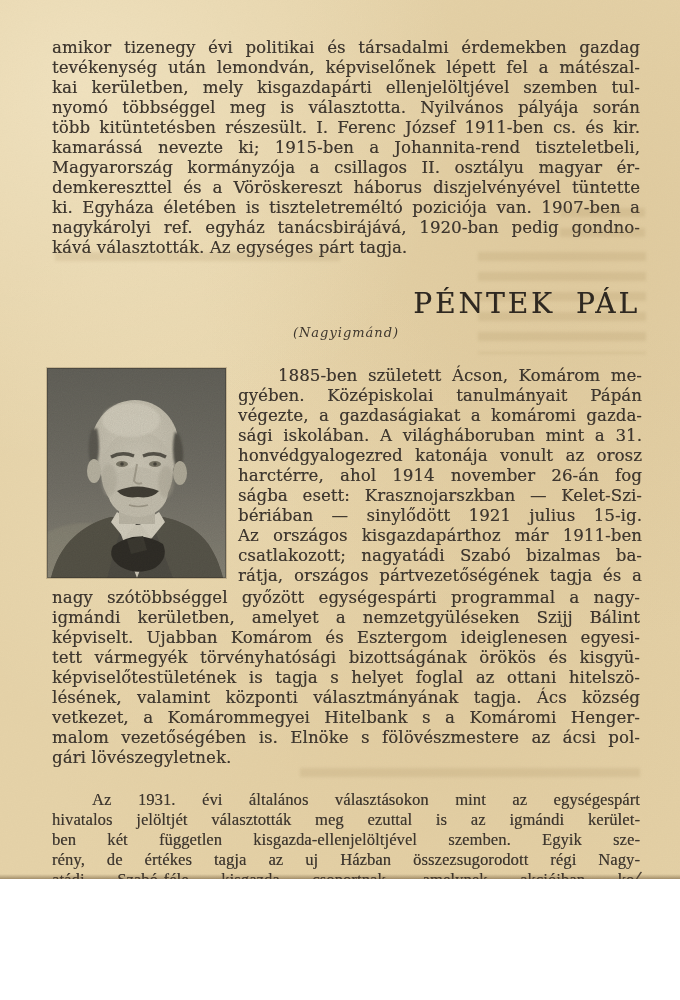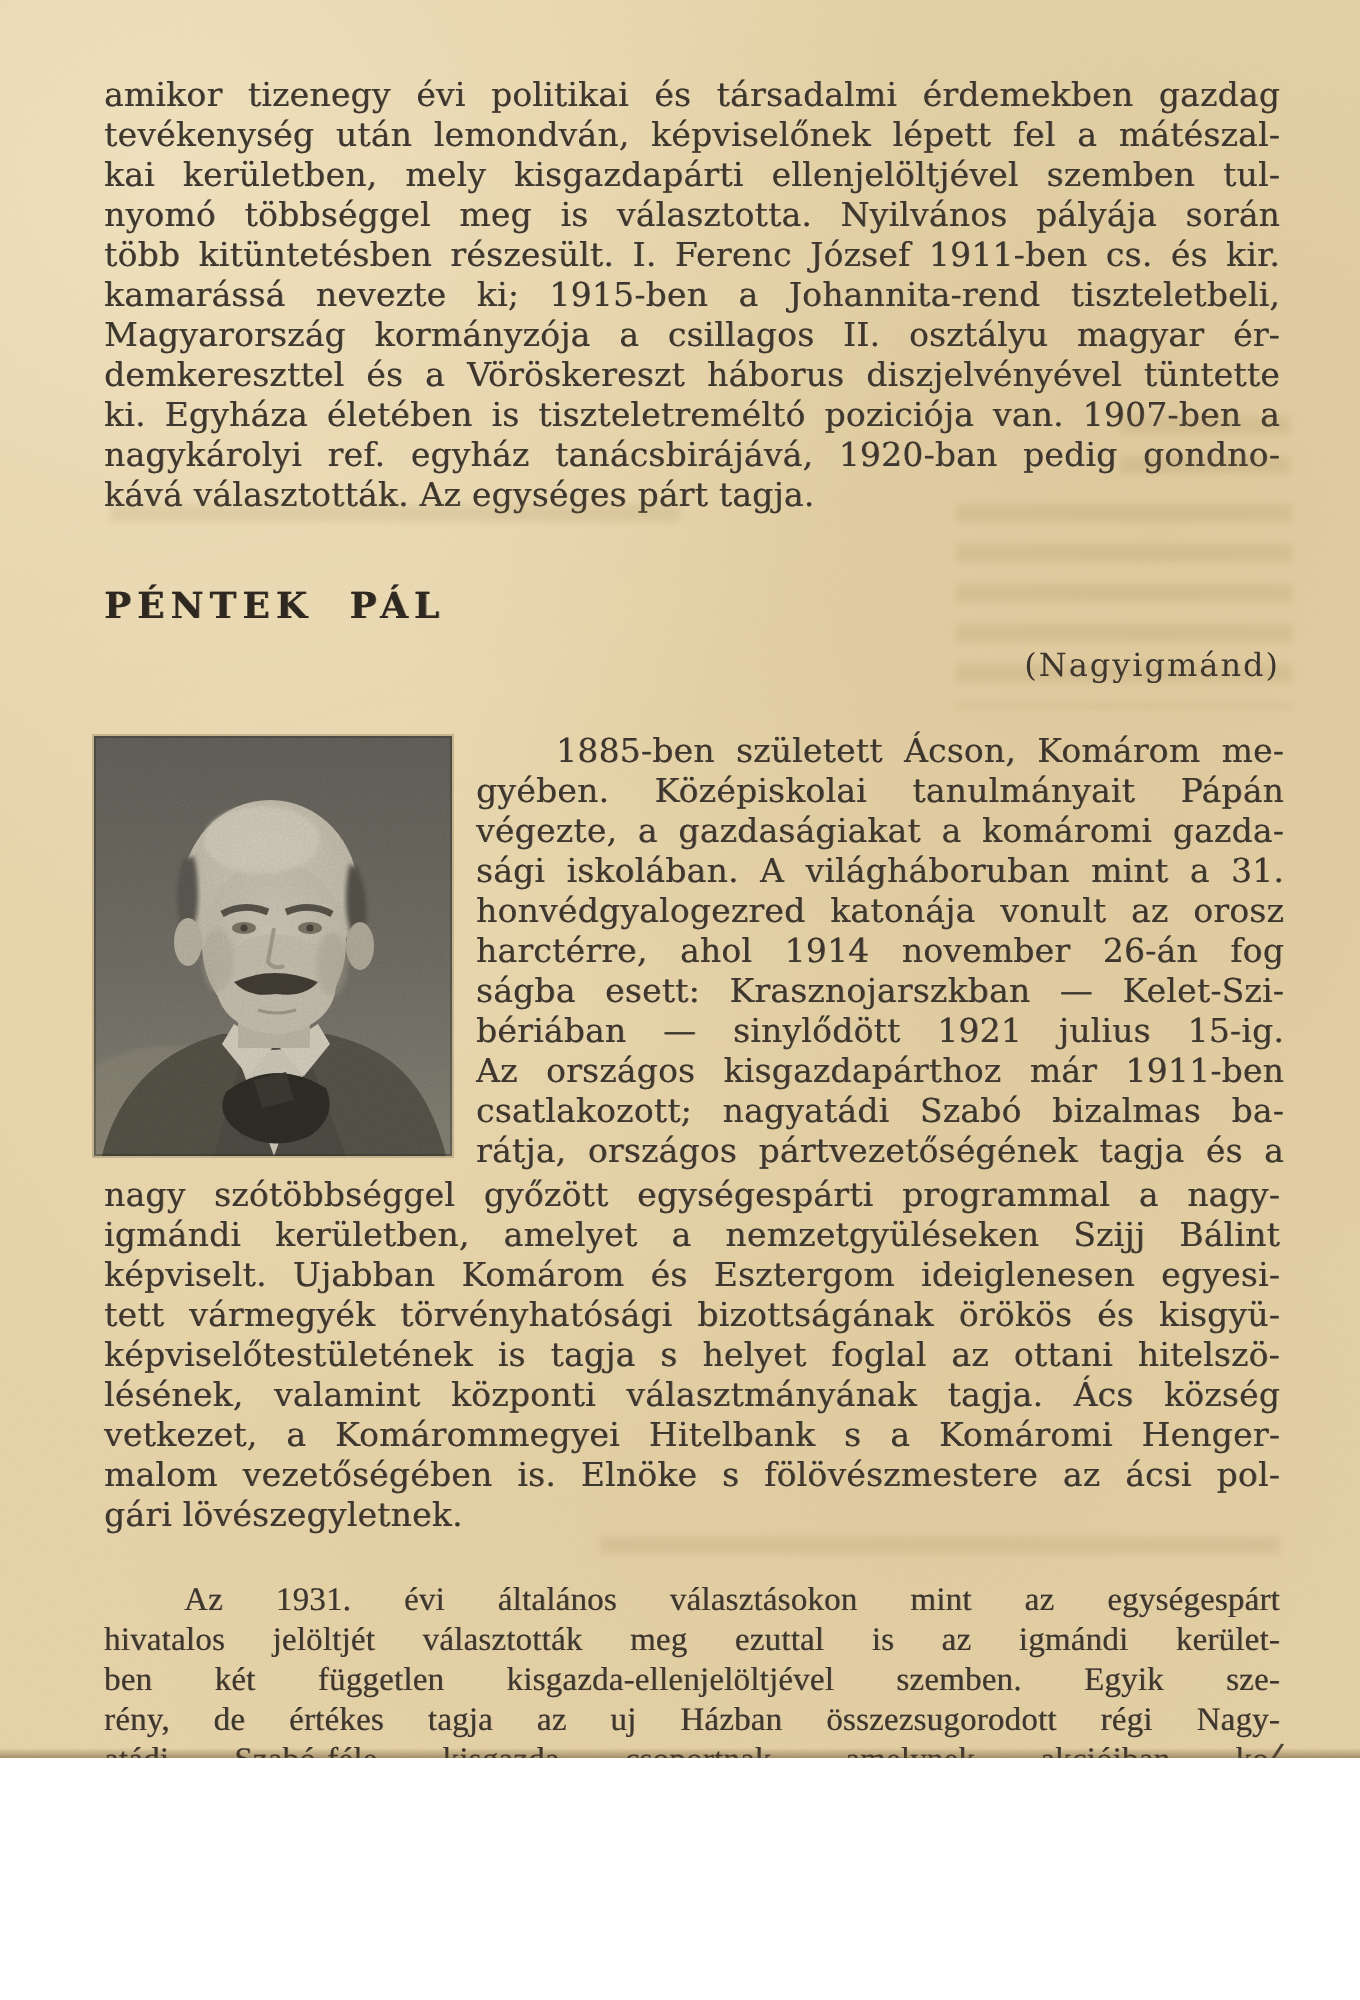--- a/index.html
+++ b/index.html
@@ -22,27 +22,27 @@
     line-height:20px;
     text-align:justify;
     text-align-last:justify;
     letter-spacing:.1px;
     text-shadow:.3px 0 0 rgba(58,51,44,.55);
   }
   .tline.lastline{text-align:left;text-align-last:left;}
   .tline.ind{text-indent:40px;}
   .heading{
     position:absolute;left:52px;top:291px;width:588px;
-    text-align:left;font-weight:bold;font-size:18px;line-height:26px;
+    text-align:right;font-weight:normal;font-size:28px;line-height:26px;
     letter-spacing:3px;word-spacing:9px;color:#2a241e;
     text-shadow:.4px 0 0 rgba(42,36,30,.6);
   }
   .subheading{
     position:absolute;left:52px;top:322px;width:588px;
-    text-align:right;font-size:16px;line-height:22px;
+    text-align:center;font-style:italic;font-size:13px;line-height:22px;
     letter-spacing:1px;color:#39322b;
   }
   .photo{
     position:absolute;left:47px;top:368px;width:179px;height:210px;
     box-shadow:0 0 0 1px rgba(90,75,50,.25);
   }
   .photo svg{display:block;width:100%;height:100%;}
   .pagenumber{
     position:absolute;left:57px;top:948px;
     font-size:24px;letter-spacing:1px;color:#3a332c;

